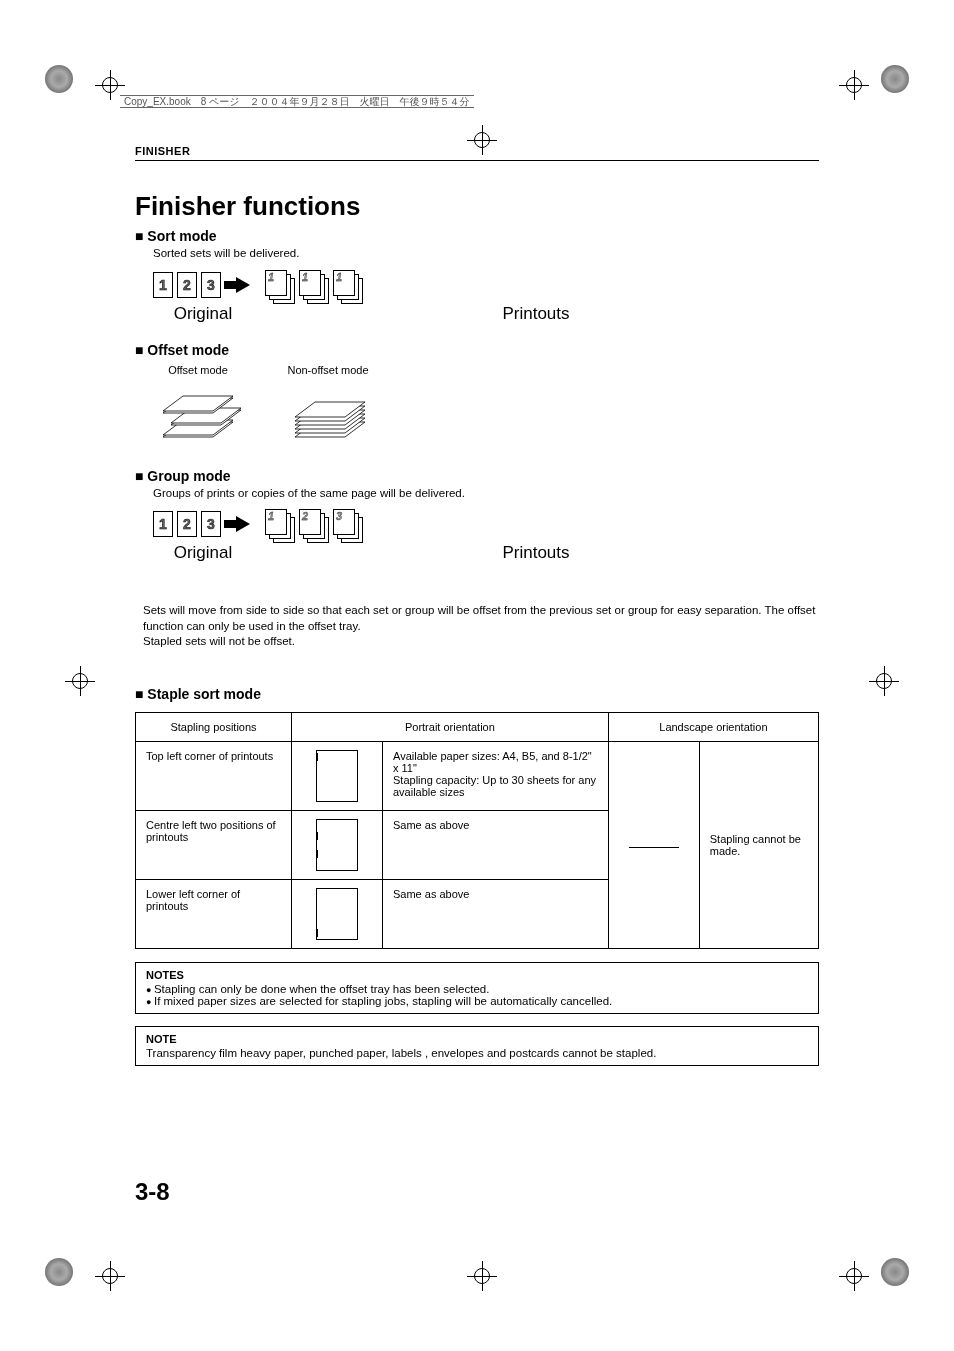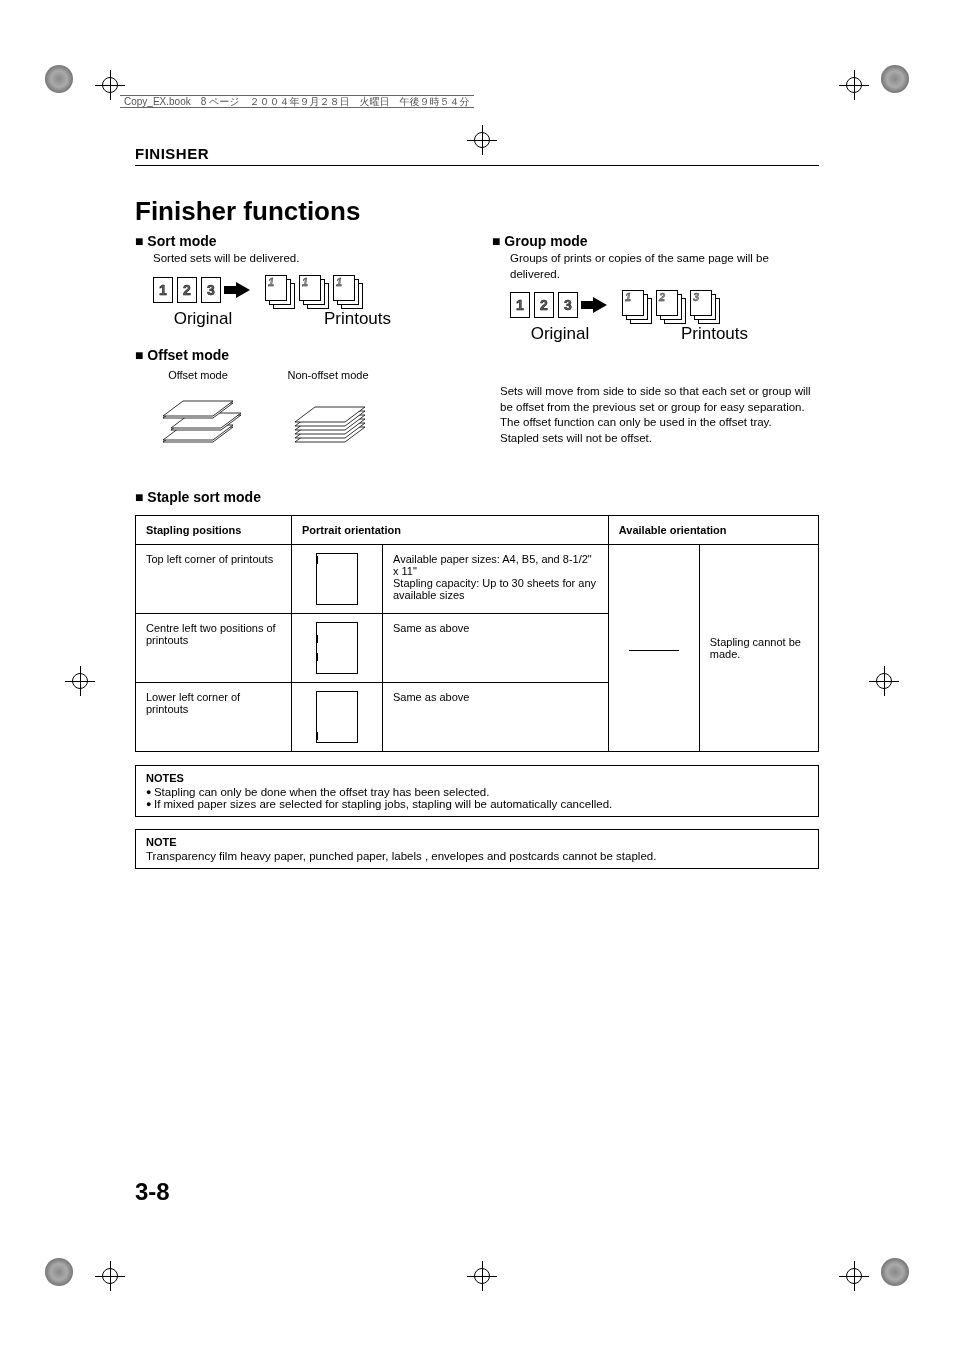--- a/index.html
+++ b/index.html
@@ -48,37 +48,38 @@
     padding: 0 4px;
     line-height: 11px;
   }
   .content {
     position: absolute;
     top: 145px;
     left: 135px;
     right: 135px;
   }
   .section-header {
-    font-size: 15px;
+    font-size: 11px;
     font-weight: bold;
     letter-spacing: 0.5px;
   }
   hr.thin {
     border: none;
     border-top: 0.5px solid #000;
     margin: 3px 0 30px 0;
   }
   h1.main-title {
     font-size: 26px;
     font-weight: bold;
     margin: 0 0 6px 0;
   }
   .cols {
     display: flex;
-    gap: 30px;
+    gap: 14px;
+    flex-direction: column;
   }
   .col {
     flex: 1;
   }
   .bullet-head {
     font-size: 14px;
     font-weight: bold;
     margin: 0 0 2px 0;
   }
   .bullet-head::before {
@@ -182,21 +183,22 @@
     font-size: 11px;
   }
   table.staple-table th,
   table.staple-table td {
     border: 0.5px solid #000;
     padding: 8px 10px;
     text-align: left;
     vertical-align: top;
   }
   table.staple-table th {
-    font-weight: bold;
+    font-weight: normal;
+    text-align: center;
   }
   .cell-diagram {
     width: 40px;
     height: 50px;
     border: 0.5px solid #000;
     margin: 0 auto;
     position: relative;
   }
   .cell-diagram .staple-mark {
     position: absolute;
@@ -439,21 +441,21 @@
   </div>
 
   <div style="height:30px;"></div>
   <div class="bullet-head">Staple sort mode</div>
 
   <table class="staple-table">
     <tbody>
         <tr>
       <th style="width:135px;">Stapling positions</th>
       <th colspan="2" style="width:245px;">Portrait orientation</th>
-      <th colspan="2">Available orientation</th>
+      <th colspan="2">Landscape orientation</th>
     </tr>
     <tr>
       <td>Top left corner of printouts</td>
       <td style="width:70px;">
             <div class="cell-diagram">
               <div class="staple-mark" style="top:2px;left:-1px;"></div>
             </div>
           </td>
       <td style="white-space:pre-line;">Available paper sizes: A4, B5, and 8-1/2" x 11"
 Stapling capacity: Up to 30 sheets for any available sizes</td>

